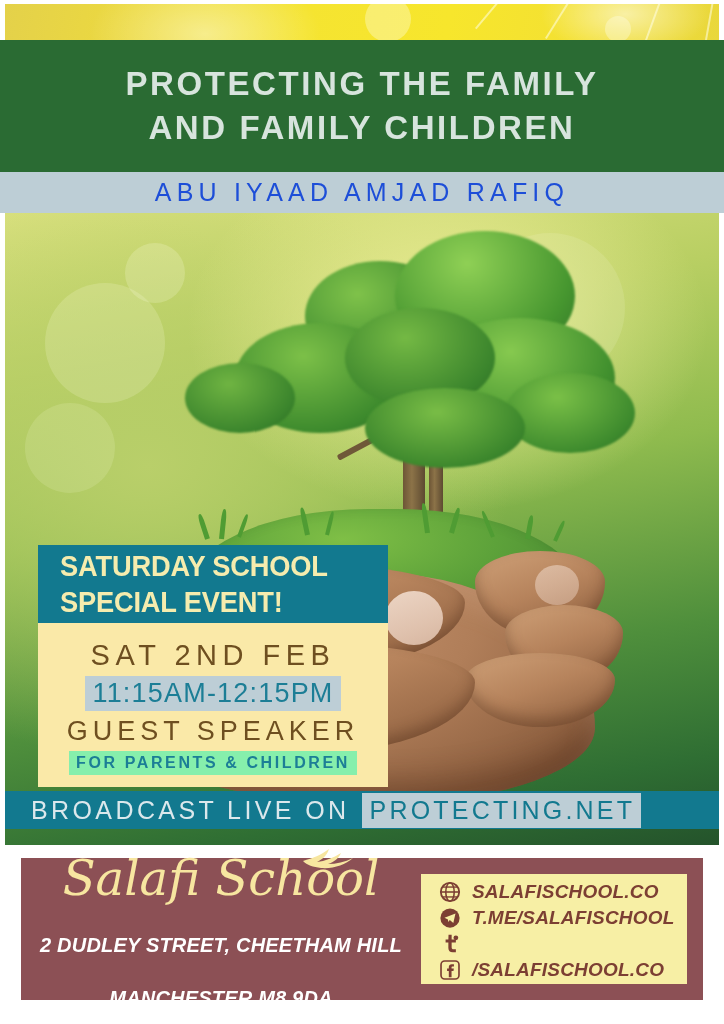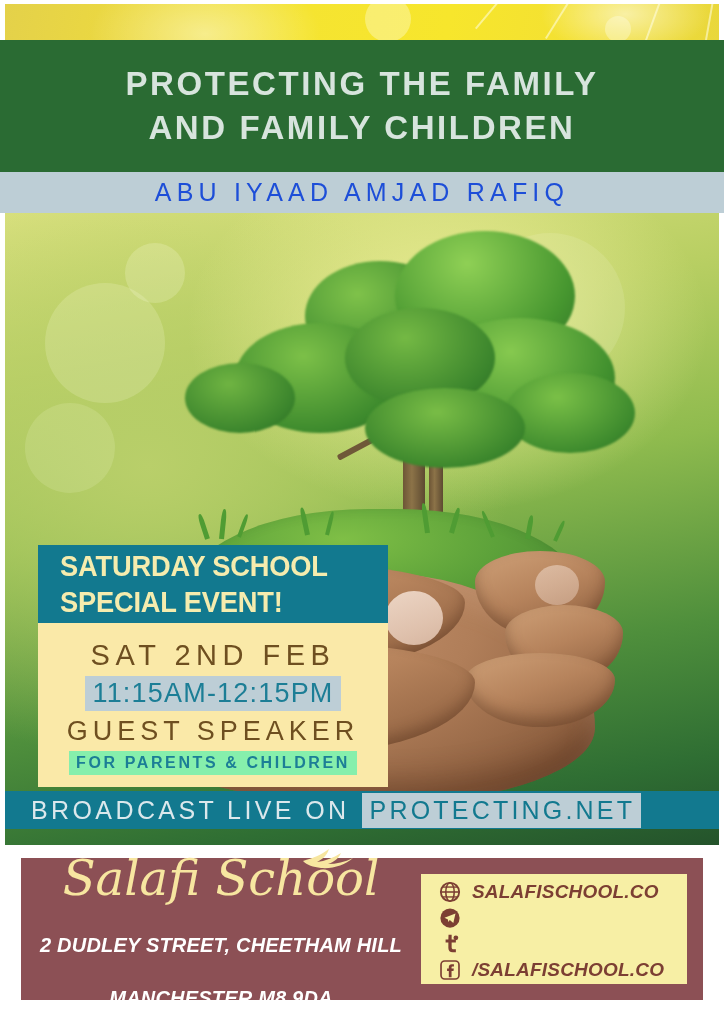--- a/index.html
+++ b/index.html
@@ -270,20 +270,21 @@
           <line x1="3.6" y1="17.4" x2="20.4" y2="17.4" stroke="#7c3f33" stroke-width="1.5"></line>
         </svg>
         <span class="ctxt">SALAFISCHOOL.CO</span>
       </div>
 
       <div class="crow">
         <svg class="ic" viewBox="0 0 24 24">
           <circle cx="12" cy="12" r="10.5" fill="#7c3f33"></circle>
           <path d="M6 11.8 L18 7.2 L15.6 17.4 L11.8 14.2 L10 16.4 L9.8 13.6 Z" fill="#f7efa5"></path>
         </svg>
+        <span class="ctxt">T.ME/SALAFISCHOOL</span>
       </div>
 
       <div class="crow">
         <svg class="ic" viewBox="0 0 24 24">
           <path d="M10.4 2 h3.4 v5 h4.6 v3.3 h-4.6 v5.2 c0 1.5 .7 2.2 2 2.2 h2.6 V21 h-3.4 c-3.1 0-4.8-1.6-4.8-4.6 v-6.1 H7.2 V7 h3 Z" fill="#7c3f33"></path>
           <circle cx="18.4" cy="5.2" r="2.6" fill="#7c3f33"></circle>
         </svg>
       </div>
 
       <div class="crow">

